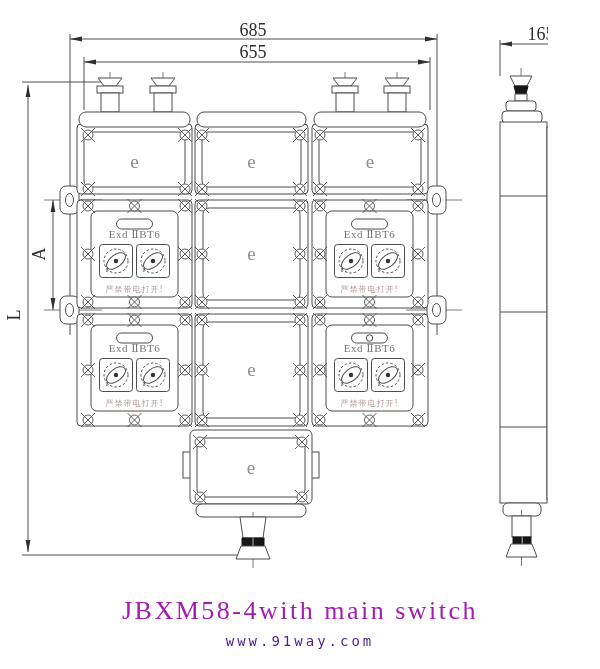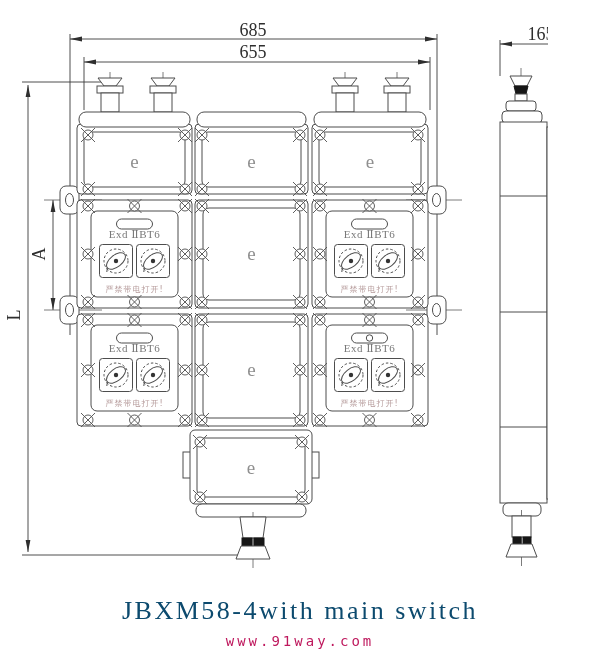--- a/index.html
+++ b/index.html
@@ -10,23 +10,23 @@
   .lnn {fill:none;stroke:#4d4d4d;stroke-width:1;}
   .thin{fill:none;stroke:#5a5a5a;stroke-width:0.8;}
   .dim {fill:none;stroke:#3a3a3a;stroke-width:0.9;}
   .ah  {fill:#2e2e2e;stroke:none;}
   .blk {fill:#161616;stroke:#161616;}
   .dimtxt{font:18px "Liberation Serif","DejaVu Serif",serif;fill:#2e2e2e;text-anchor:middle;}
   .etxt  {font:19px "Liberation Serif","DejaVu Serif",serif;fill:#8f8f8f;text-anchor:middle;}
   .mark  {font:11px "Liberation Serif","DejaVu Serif",serif;fill:#787878;text-anchor:middle;letter-spacing:.5px;}
   .warn  {font:8px "DejaVu Sans",sans-serif;fill:#b59a9a;text-anchor:middle;letter-spacing:1px;}
   .caption{position:absolute;left:0;top:596px;width:600px;text-align:center;}
-  .title{font:26px "Liberation Serif","DejaVu Serif",serif;color:#0c4a6e;letter-spacing:2.5px;}
+  .title{font:26px "Liberation Serif","DejaVu Serif",serif;color:#a21caf;letter-spacing:2.5px;}
   .watermark{margin-top:7px;font:14px "DejaVu Sans Mono","Liberation Mono",monospace;
-             color:#be185d;letter-spacing:3px;}
+             color:#4c1d95;letter-spacing:3px;}
 </style>
 </head>
 <body>
 
 <div class="page">
 
 <svg width="600" height="600" viewBox="0 0 600 600">
   <defs>
     <g id="screw">
       <circle r="5" fill="#fff" stroke="#4d4d4d" stroke-width="0.9"></circle>

